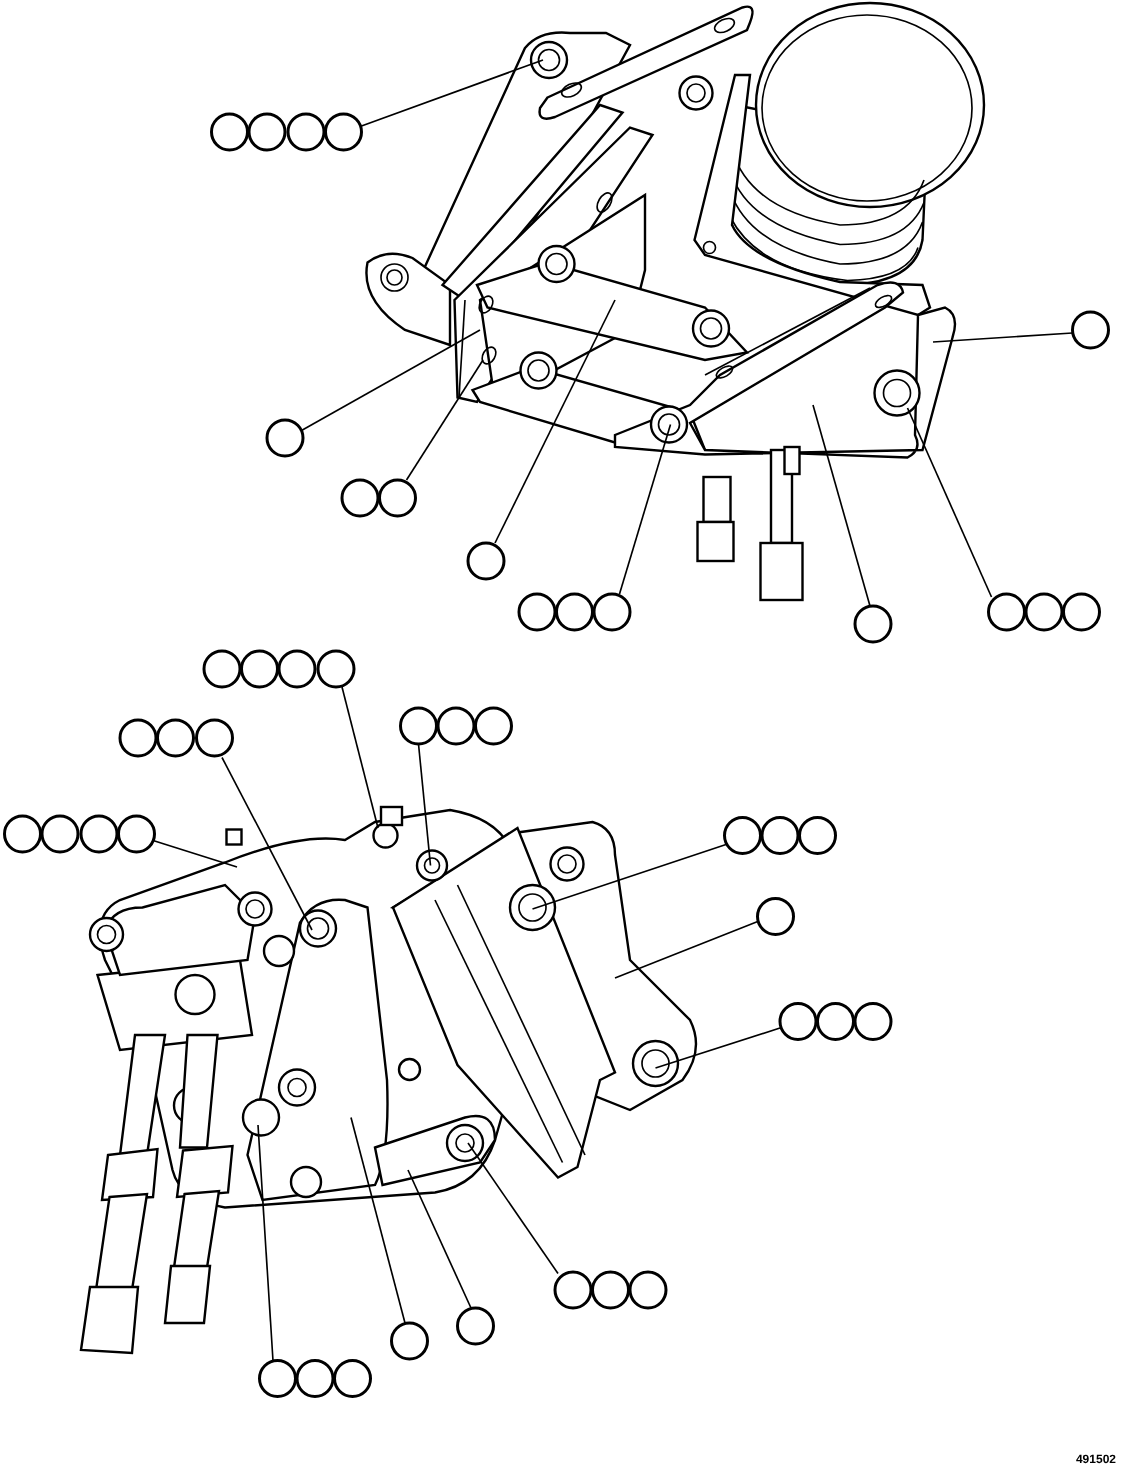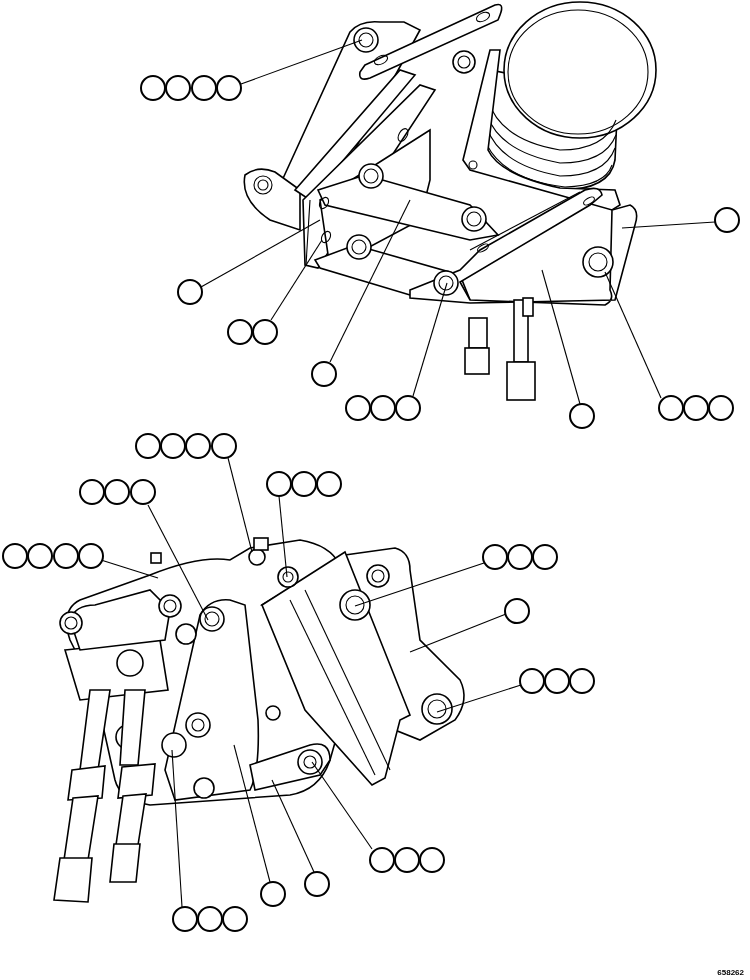--- a/index.html
+++ b/index.html
@@ -250,13 +250,13 @@
         <circle class="bub" cx="273" cy="894" r="12"></circle>
       </g>
     <g>
         <circle class="bub" cx="185" cy="919" r="12"></circle>
         <circle class="bub" cx="210" cy="919" r="12"></circle>
         <circle class="bub" cx="235" cy="919" r="12"></circle>
       </g>
   </g>
 </svg>
 
-<div class="ref">658262</div>
+<div class="ref">491502</div>
 
 </body></html>

